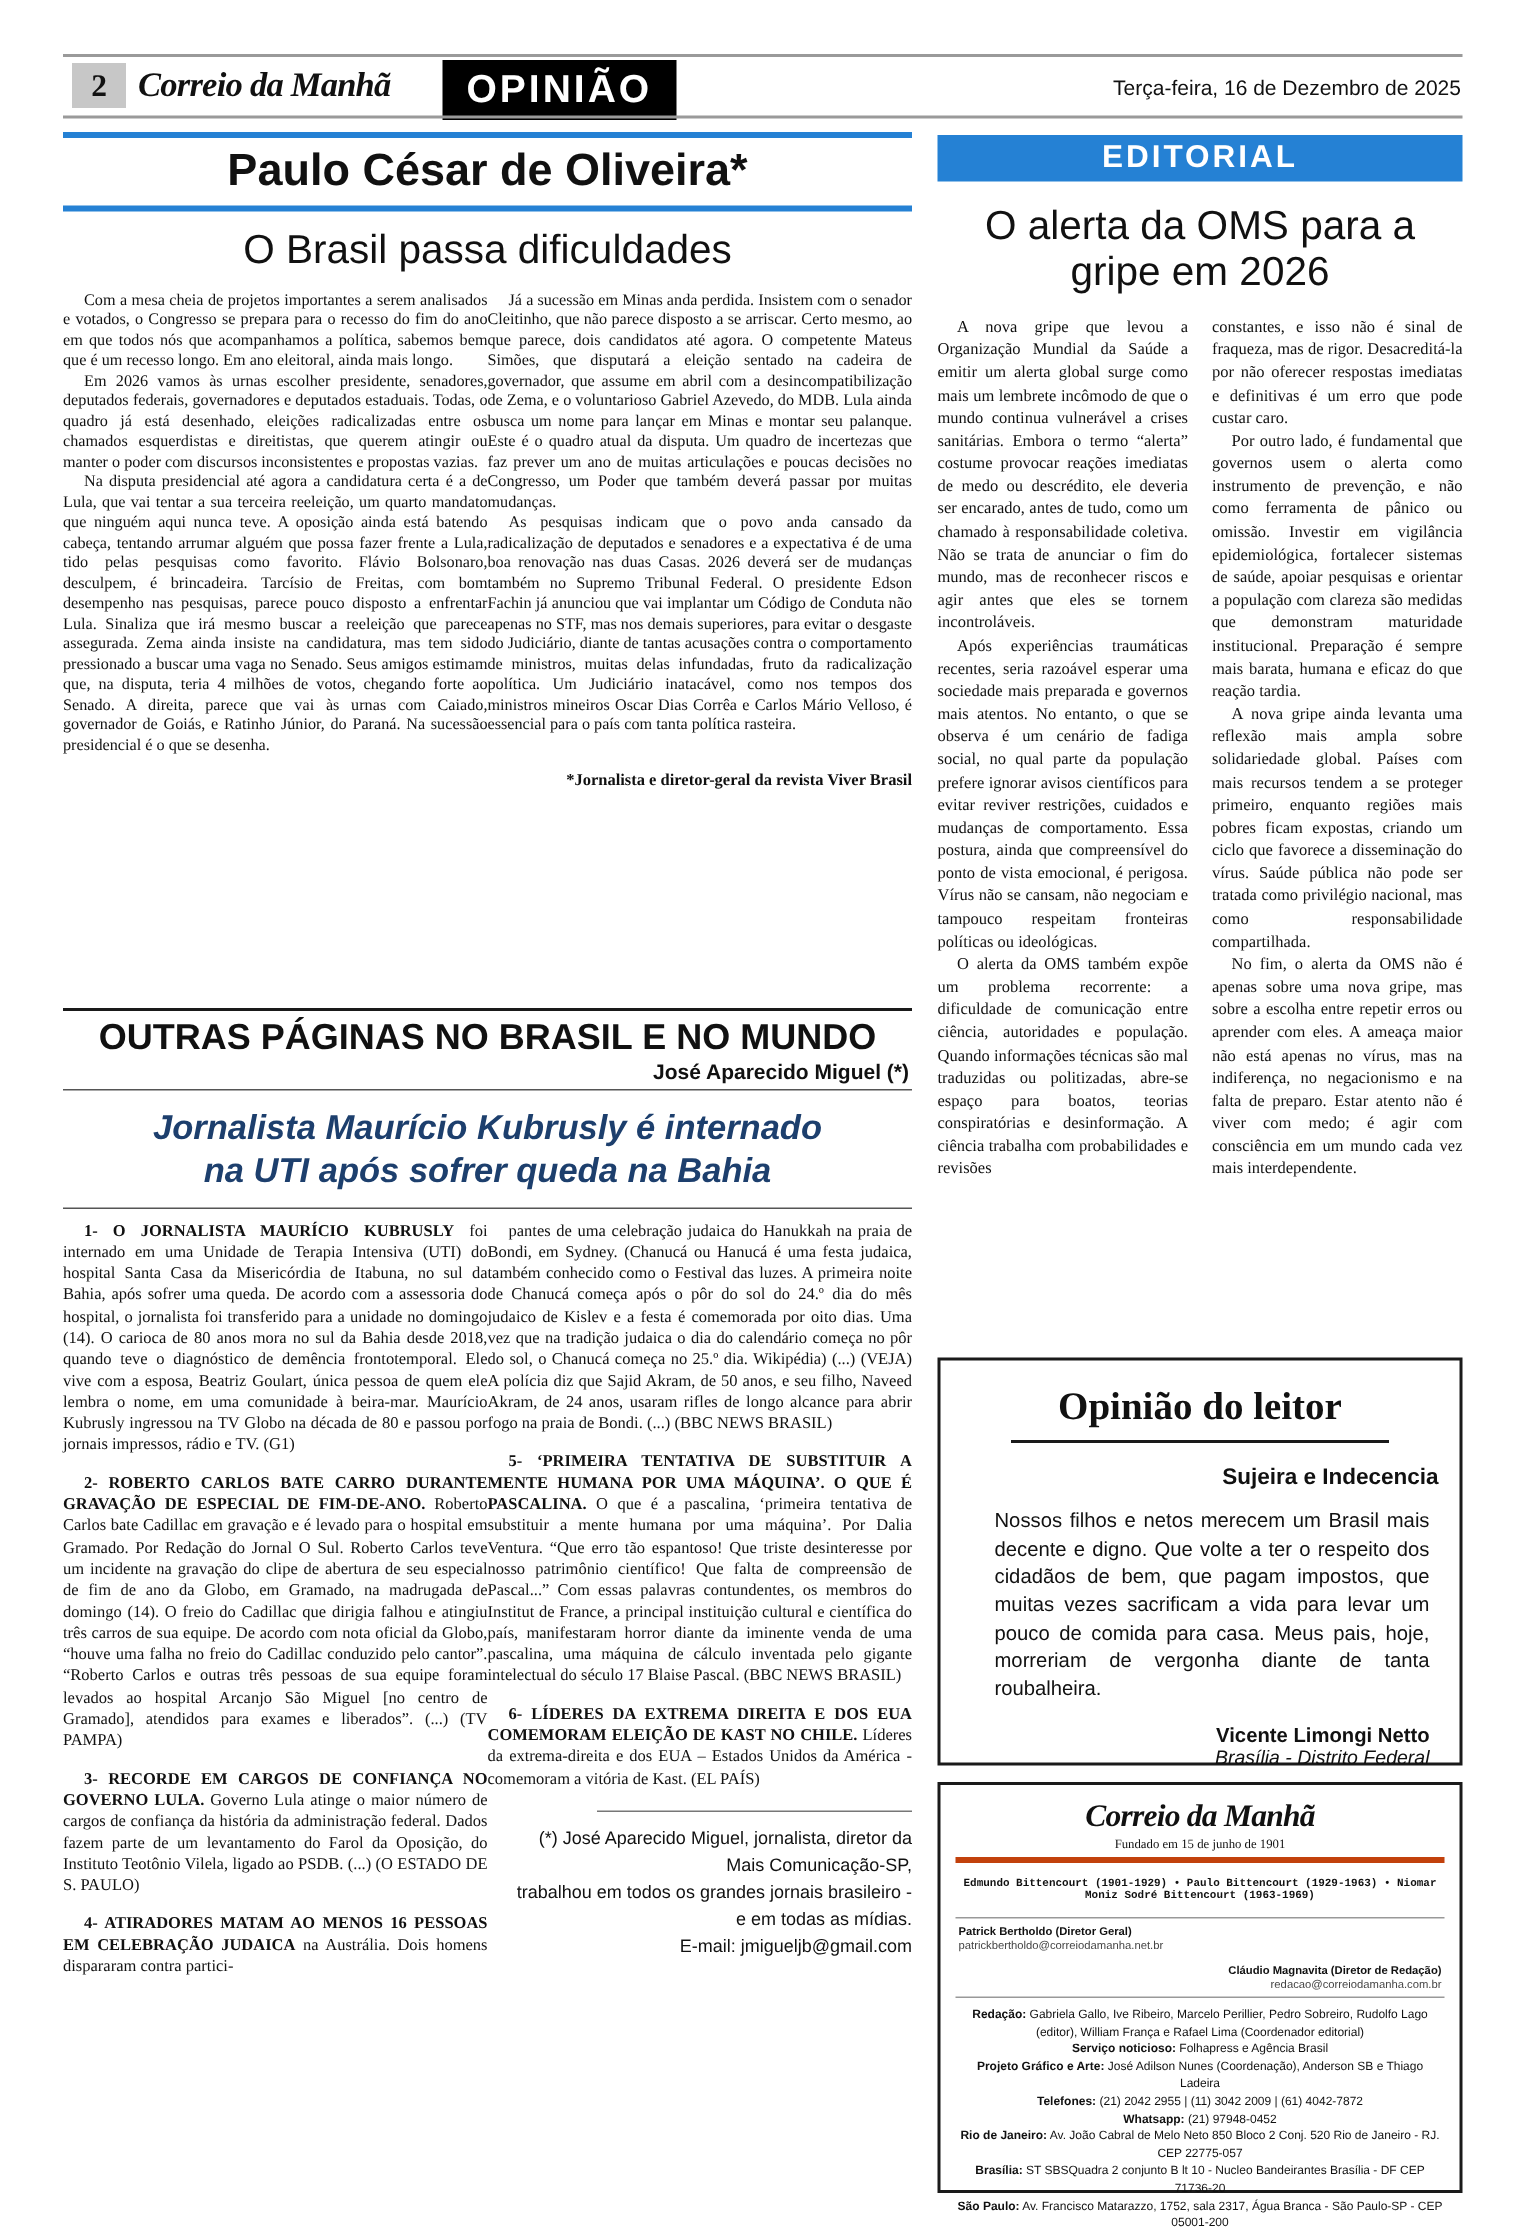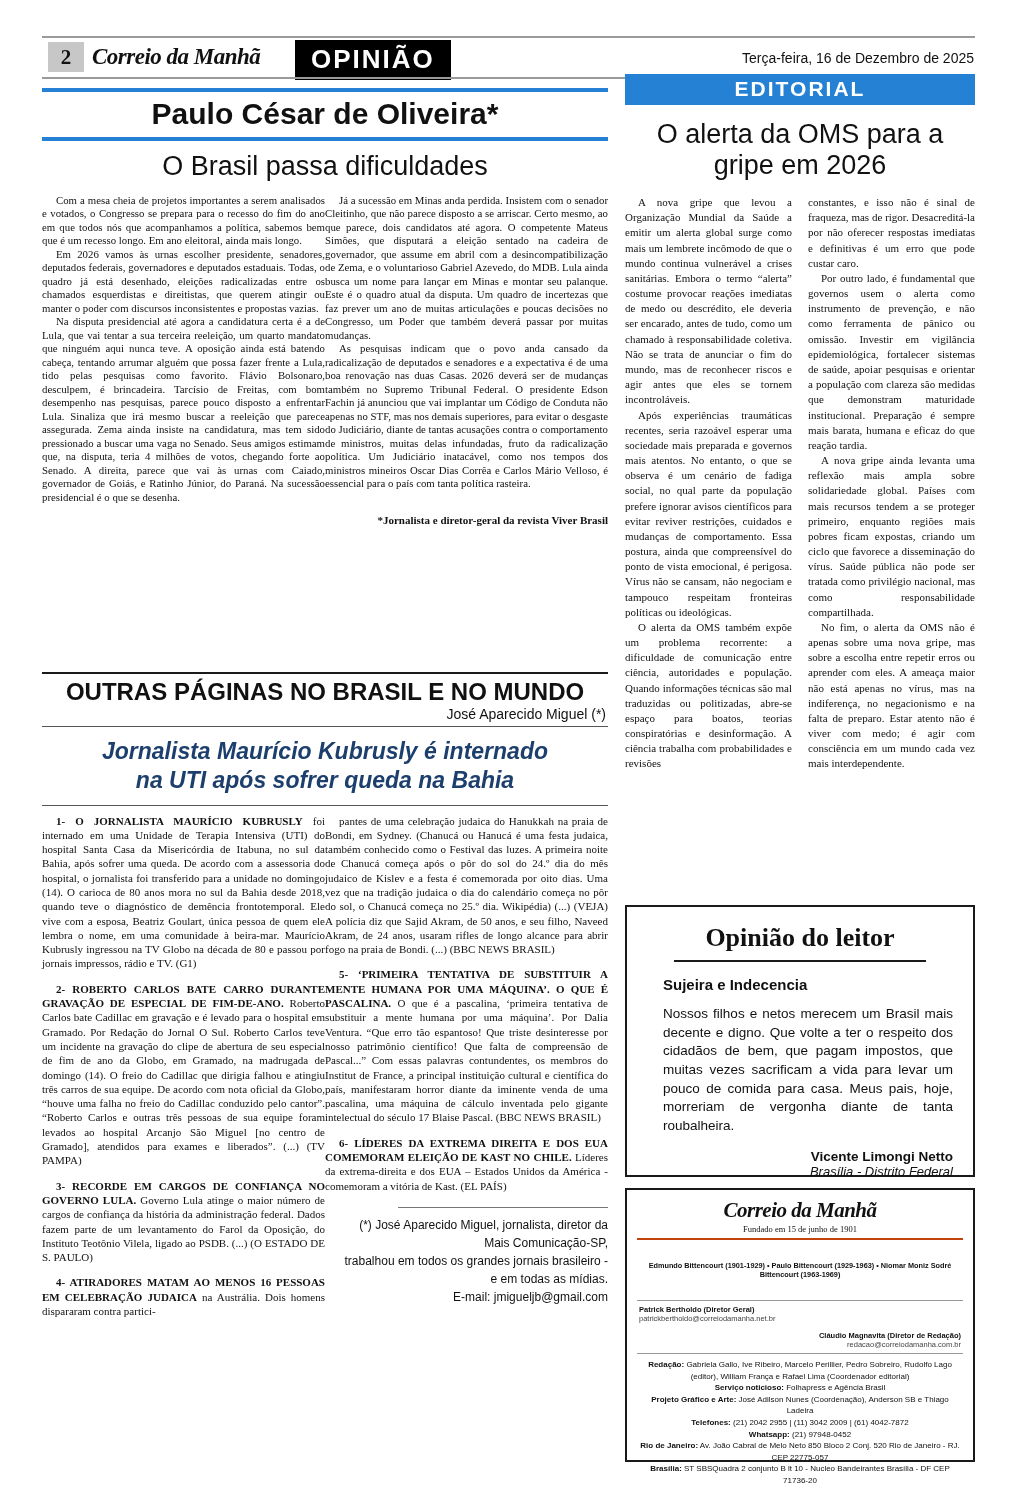--- a/index.html
+++ b/index.html
@@ -57,40 +57,40 @@
   
   .outras { position:absolute; left:42px; top:672px; width:566px; }
   .thin-rule { height:2px; background:#1a1a1a; }
   .thin-rule.light { height:1px; background:#555; }
   .outras-title {
     text-align:center; font-family:"Liberation Sans", sans-serif;
     font-weight:bold; font-size:24px; padding-top:4px;
   }
   .outras-byline {
     text-align:right; font-family:"Liberation Sans", sans-serif;
-    font-weight:normal; font-size:14px; padding:0 2px 4px;
+    font-weight:bold; font-size:14px; padding:0 2px 4px;
   }
   .kubrusly-headline {
     text-align:center; font-family:"Liberation Sans", sans-serif;
     font-weight:bold; font-size:23px; line-height:1.25;
     color:var(--headline_blue,#1d3f6d);
     max-width:478px; margin:10px auto 10px;font-style:italic;
   }
   .items-wrap { margin-top:8px; }
   .items-col { font-size:11px; line-height:1.3; }
   .item { margin-bottom:11px; text-indent:0; }
   .item b { font-weight:bold; }
   .outras-footer {
     margin-top:14px; text-align:right;
     font-family:"Liberation Sans", sans-serif; font-size:12px; line-height:1.5;
   }
   .footer-rule { height:1px; background:#777; width:210px; margin-left:auto; margin-bottom:8px; }
 
   
-  .editorial { position:absolute; left:625px; top:74px; width:350px; }
+  .editorial { position:absolute; left:625px; top:90px; width:350px; }
   .editorial-bar {
     background:var(--accent,#2581d4); color:#fff; text-align:center;
     font-family:"Liberation Sans", sans-serif; font-weight:bold;
     font-size:21px; letter-spacing:2px; padding:3px 0 4px;
   }
   .edi-title {
     text-align:center; font-family:"Liberation Sans", sans-serif;
     font-weight:normal; font-size:27px; line-height:1.15;
     margin:14px 0 14px; padding:0 16px;
   }
@@ -103,42 +103,42 @@
   .leitor-box {
     position:absolute; left:625px; top:905px; width:350px; height:272px;
     border:2px solid #1a1a1a; padding:16px 14px;
     font-family:"Liberation Sans", sans-serif;
   }
   .leitor-title {
     text-align:center; font-family:"Liberation Serif", serif;
     font-weight:bold; font-size:26px;
   }
   .leitor-underline { height:2px; background:#1a1a1a; width:252px; margin:7px auto 14px; }
-  .letter-title { font-weight:bold; font-size:15px; margin:4px 0 12px 22px; }
+  .letter-title { font-weight:bold; font-size:15px; margin:4px 0 12px 22px;text-align:right; }
   .letter-body {
     font-size:13.5px; line-height:1.38; text-align:justify;
     margin:0 6px 0 22px;
   }
   .letter-sign { text-align:right; font-weight:bold; font-size:13.5px; margin:14px 6px 0 0; }
   .letter-loc { text-align:right; font-style:italic; font-size:13px; margin-right:6px; }
 
   
   .mb-box {
     position:absolute; left:625px; top:1188px; width:350px; height:274px;
     border:2px solid #1a1a1a; padding:8px 10px; text-align:center;
     font-family:"Liberation Sans", sans-serif;
   }
   .mb-logo {
     font-family:"Liberation Serif", serif; font-weight:bold; font-style:italic;
     font-size:21px; letter-spacing:-0.5px;
   }
   .mb-founded { font-size:8.5px; margin:1px 0 4px; font-family:"Liberation Serif", serif; }
   .mb-founders {
     font-size:7.3px; font-weight:bold;
-    border-top:2px solid #c2410c; border-bottom:1px solid #999; padding:21px 0;
+    border-top:4px solid #c2410c; border-bottom:1px solid #999; padding:10px 0;font-family:Liberation Mono, monospace;
   }
   .mb-directors {
     display:flex; justify-content:space-between; gap:8px;
     font-size:7.5px; padding:4px 2px; border-bottom:1px solid #999;flex-direction:column;
   }
   .mb-dir { text-align:left; }
   .mb-dir.right { text-align:right; }
   .mb-dir .email { font-weight:normal; color:#444; display:block; }
   .mb-dir b { display:block; }
   .mb-lines { font-size:8px; line-height:1.45; margin-top:5px; }

